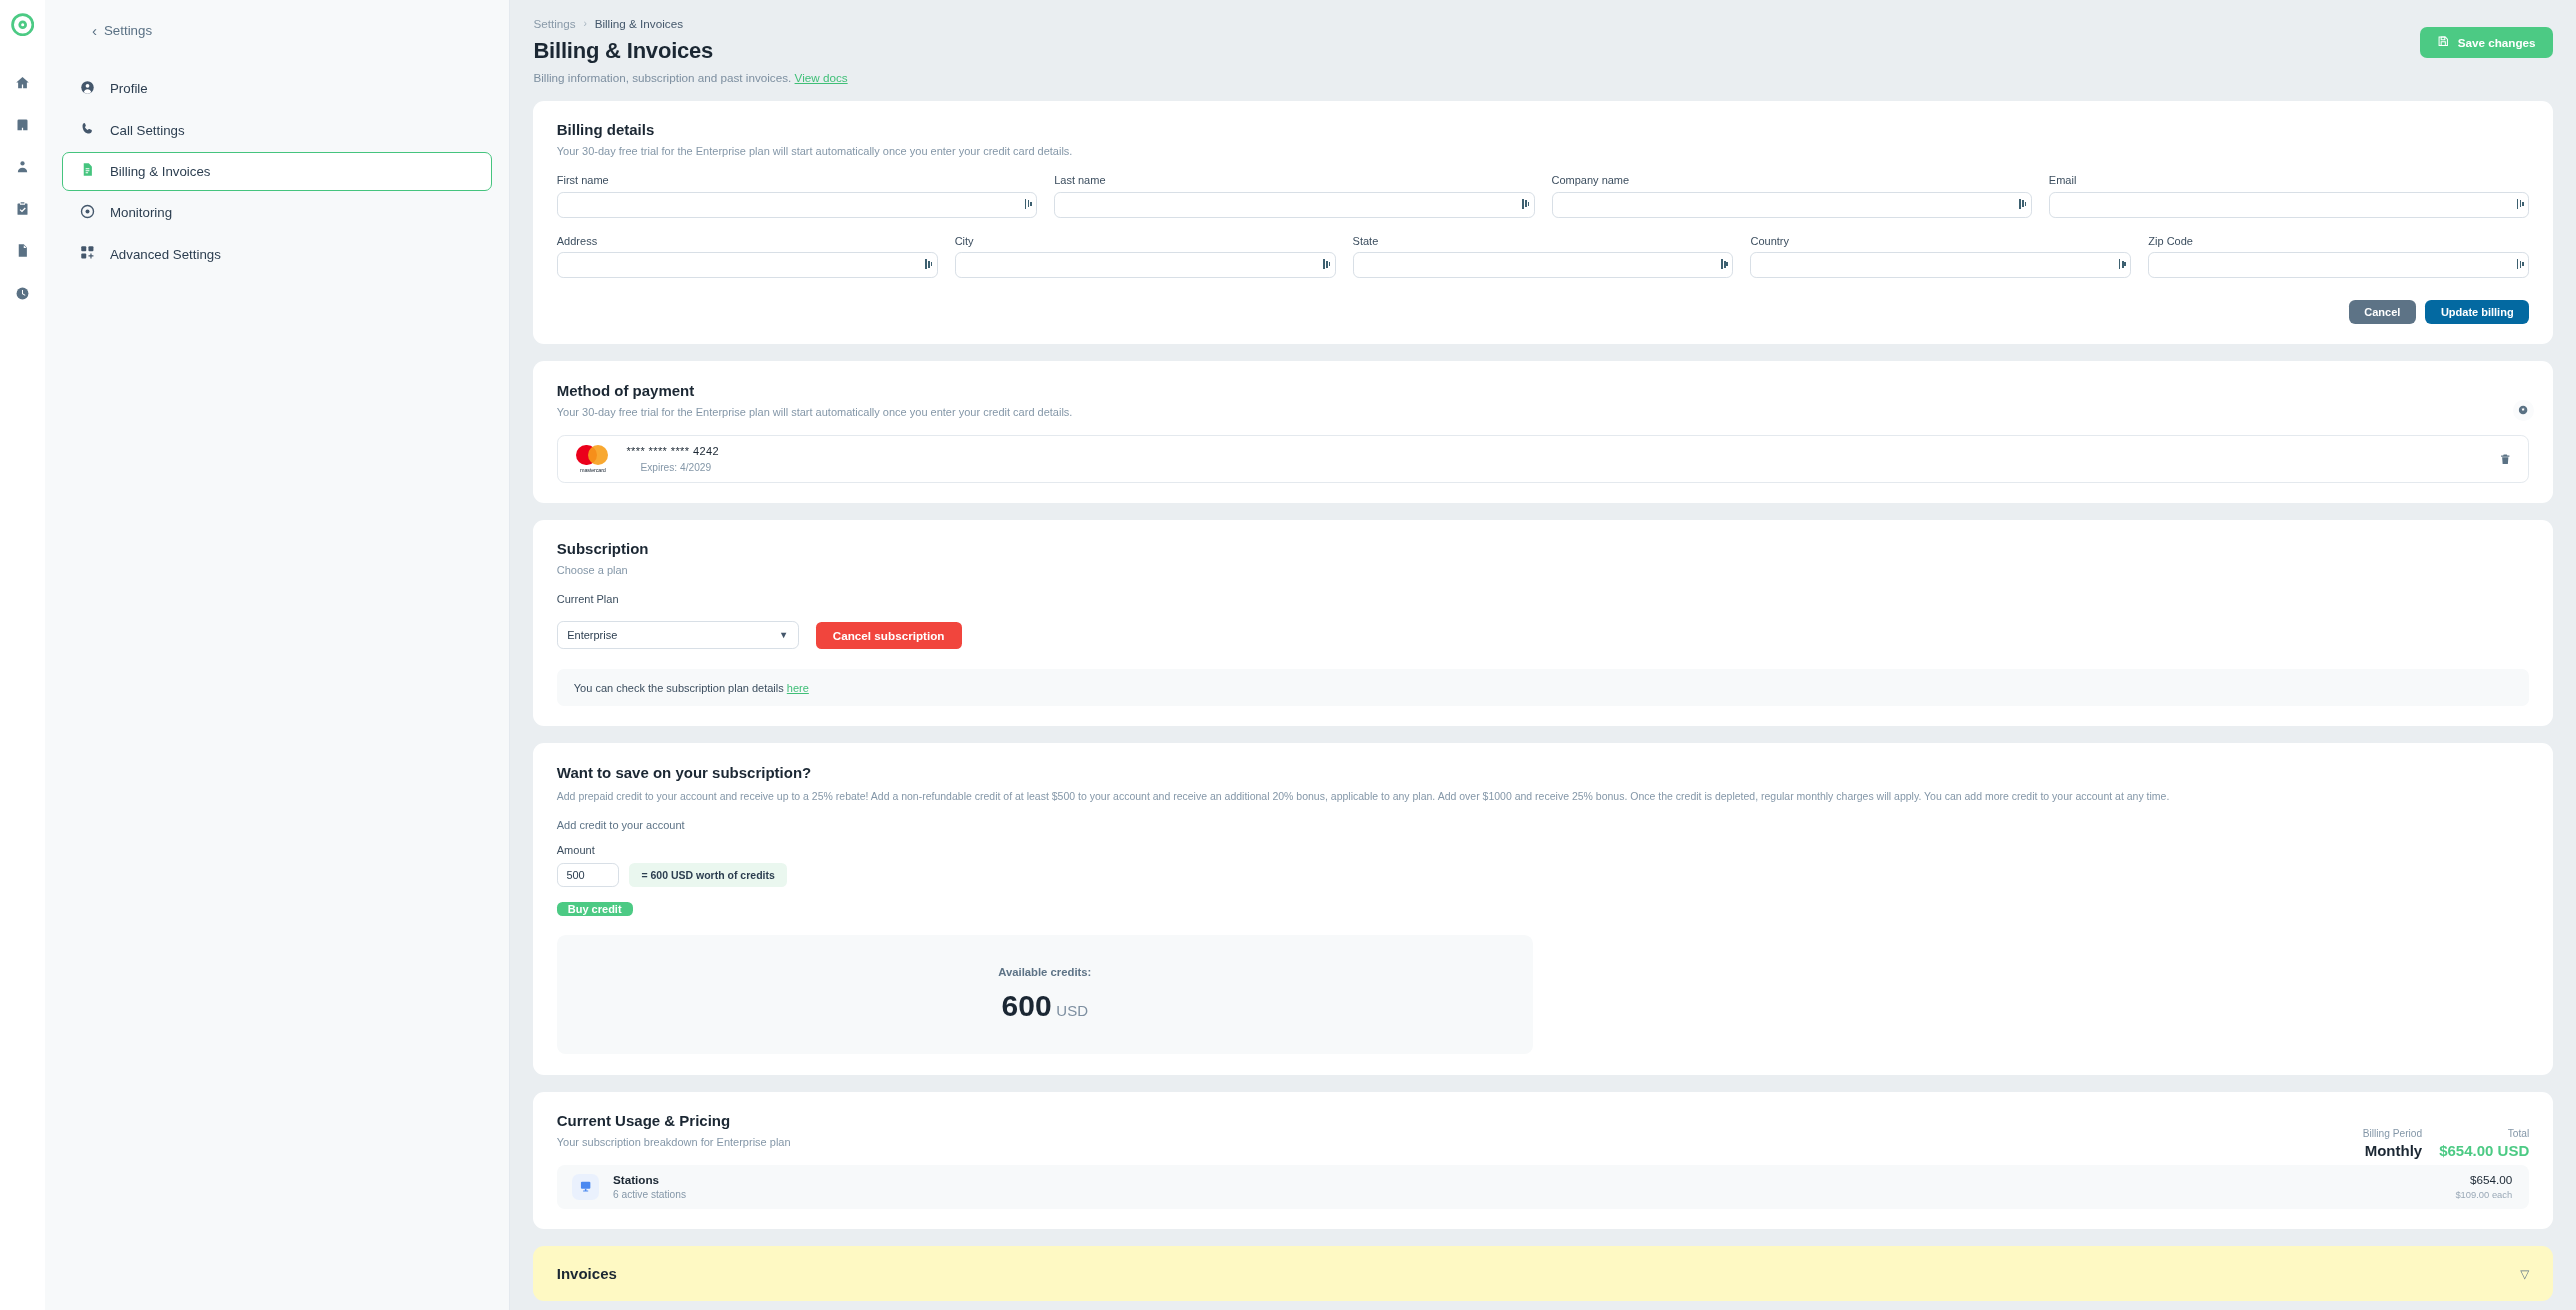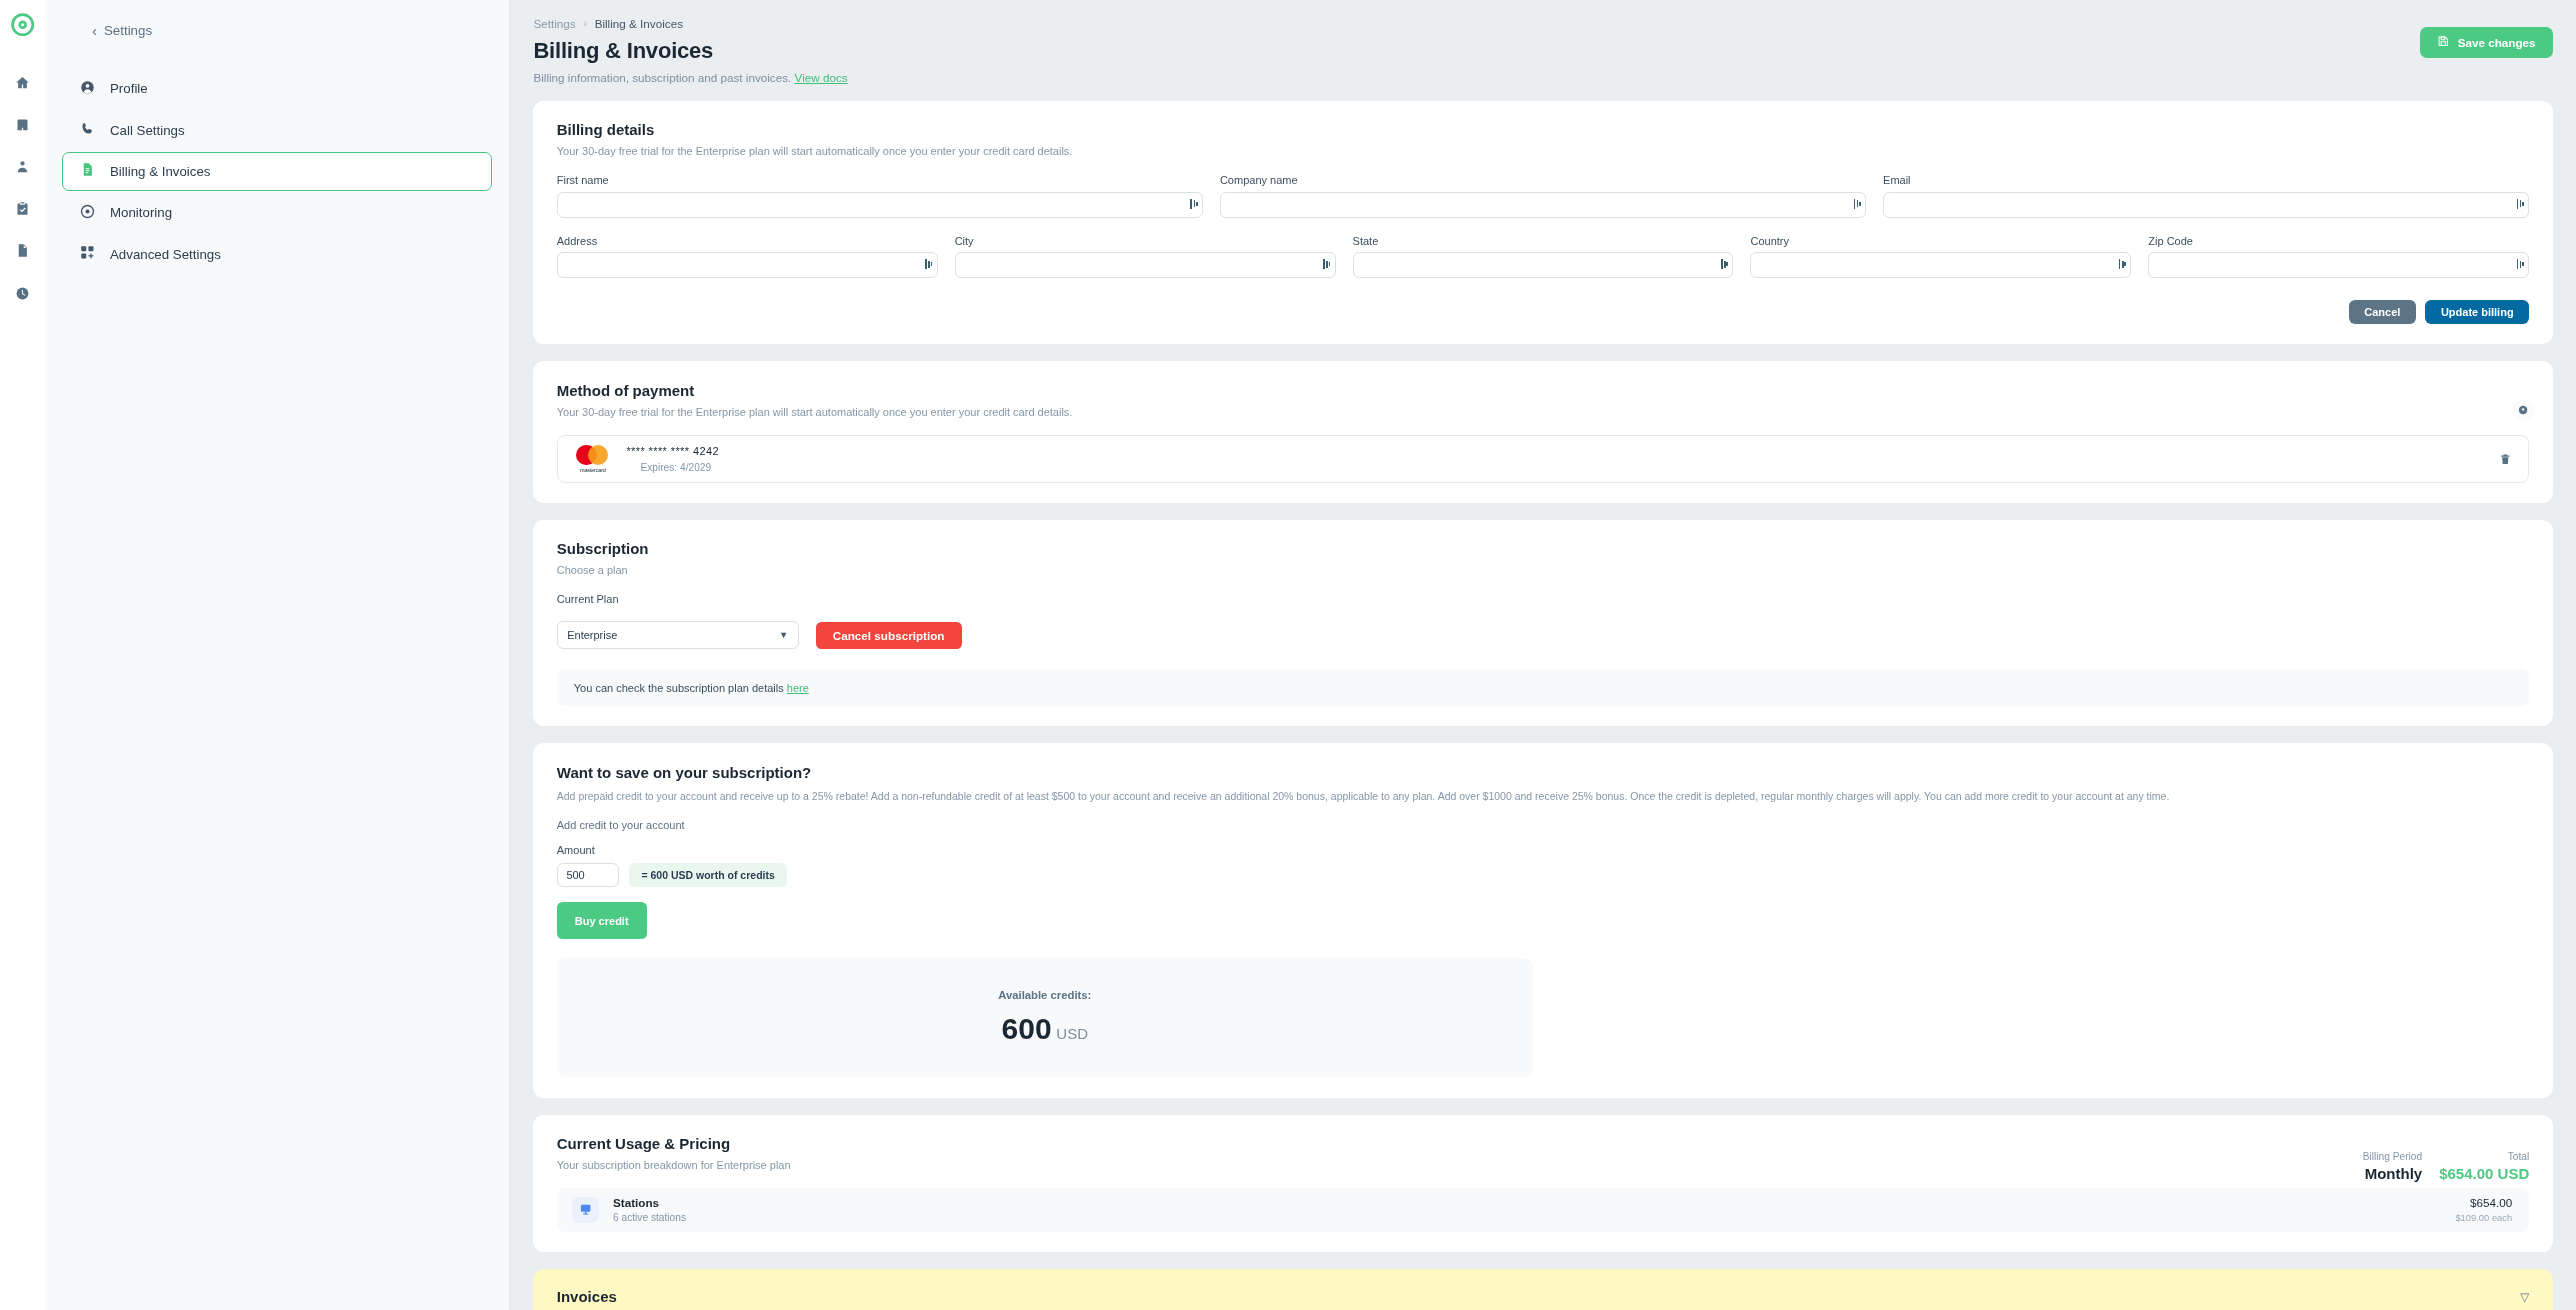--- a/index.html
+++ b/index.html
@@ -105,21 +105,21 @@
   
   .para { font-size: 10.5px; color: #8497a8; margin-top: 9.4px; }
   .addcred { font-size: 11px; color: #5d7386; margin-top: 17px; }
   .savegrid { display: flex; gap: 19px; margin-top: 12.5px; flex-direction: column; }
   .saveleft { flex: 1; }
   .amtrow { display: flex; align-items: center; gap: 10.2px; margin-top: 7px; }
   .amtinp { width: 62px; height: 24px; border: 0.8px solid #d8dfe6; border-radius: 6.2px; background: #fff;
             font-family: inherit; font-size: 11px; color: #2c3e50; padding: 0 8.6px; }
   .worth { background: #eaf7ef; border-radius: 5.5px; height: 24px; display: flex; align-items: center;
            padding: 0 12.5px; font-size: 10.5px; font-weight: bold; color: #2c3e50; }
-  .buy { background: #4cca84; color: #fff; border: none; border-radius: 5.5px; height: 37px; padding: 0 18px;
+  .buy { background: #4cca84; color: #fff; border: none; border-radius: 5.5px; height: 14px; padding: 0 11px;
          font-family: inherit; font-size: 11px; font-weight: bold; margin-top: 15.6px; cursor: pointer; }
   .credpanel { width: 976px; background: #f7f9fa; border-radius: 8.6px; display: flex; flex-direction: column;
                align-items: center; justify-content: center; padding: 31px 0; }
   .credpanel .ct { font-size: 11.3px; font-weight: bold; color: #5d7386; }
   .credpanel .cv { margin-top: 11px; }
   .credpanel .cv b { font-size: 30px; font-weight: bold; color: #1b2733; }
   .credpanel .cv span { font-size: 15px; color: #7d8fa0; margin-left: 4.7px; }
   
   .usage-right { position: absolute; right: 23.4px; top: 36px; display: flex; gap: 17px; }
   .ublock { text-align: right; }
@@ -278,20 +278,31 @@
         <div class="inp-wrap">
           <input class="inp" value="" style="">
           <span class="grip">
               <i></i>
               <i></i>
               <i></i>
             </span>
         </div>
       </div>
       <div class="fld">
+        <label class="lbl">Last name</label>
+        <div class="inp-wrap">
+          <input class="inp" value="" style="">
+          <span class="grip">
+              <i></i>
+              <i></i>
+              <i></i>
+            </span>
+        </div>
+      </div>
+      <div class="fld">
         <label class="lbl">Company name</label>
         <div class="inp-wrap">
           <input class="inp" value="" style="">
           <span class="grip">
               <i></i>
               <i></i>
               <i></i>
             </span>
         </div>
       </div>

